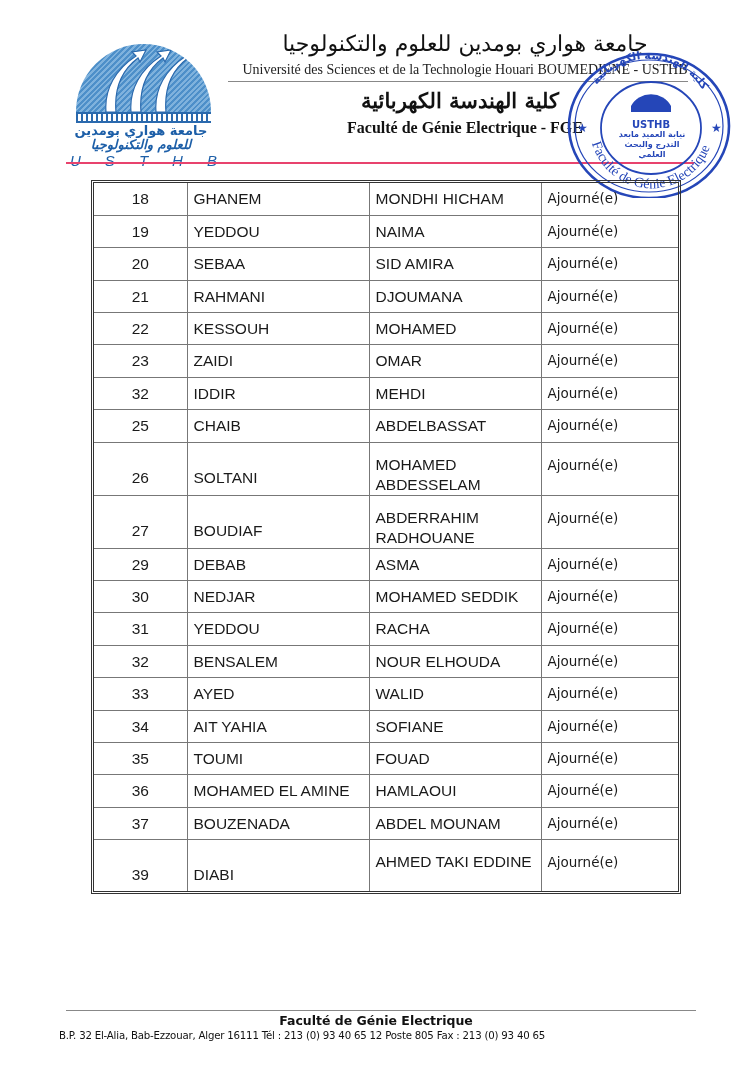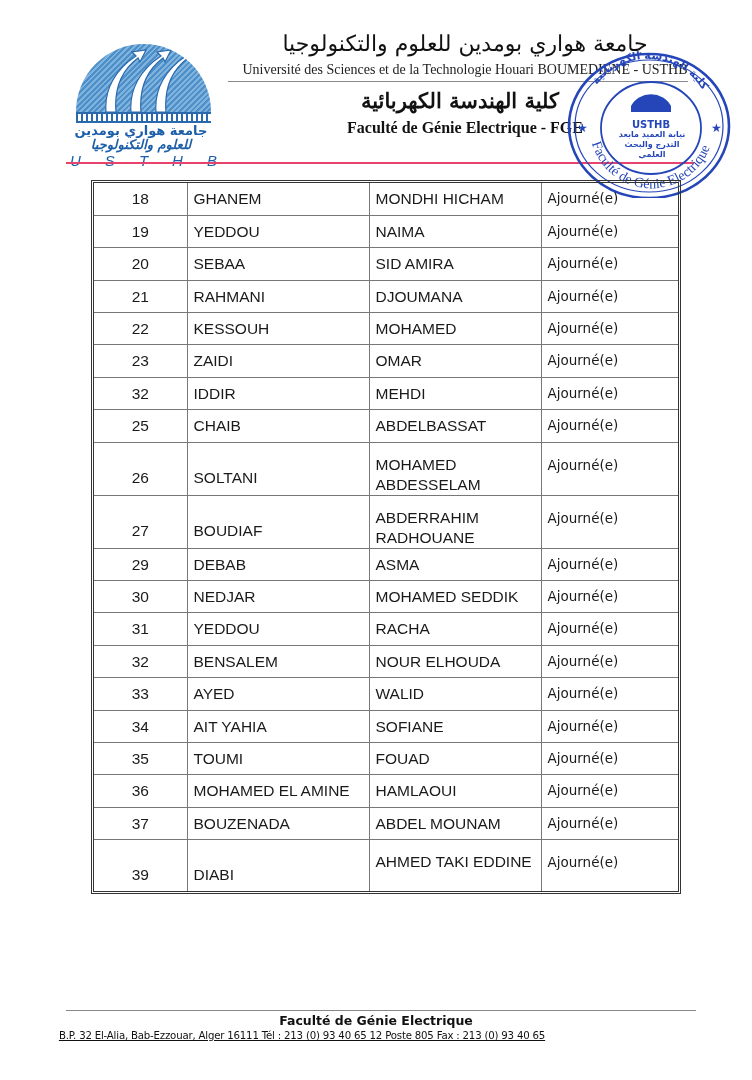--- a/index.html
+++ b/index.html
@@ -42,21 +42,21 @@
   td.status { font-family:"DejaVu Sans", sans-serif; font-size:13.5px; padding-top:7px; padding-left:6px; }
   tr.tall td.status { padding-top:14px; }
   tr:first-child td { border-top:none; }
   tr:last-child td { border-bottom:none; }
   td:first-child { border-left:none; }
   td:last-child { border-right:none; }
 
   
   .rule-foot { position:absolute; left:66px; top:1010px; width:630px; height:1px; background:#888; }
   .foot-title { position:absolute; left:0; top:1013px; width:752px; text-align:center; font-family:"DejaVu Sans", sans-serif; font-weight:bold; font-size:12.5px; }
-  .foot-addr { position:absolute; left:0; top:1030px; width:604px; text-align:center; font-family:"DejaVu Sans", sans-serif; font-size:10.2px; letter-spacing:-0.2px;text-decoration:underline; }
+  .foot-addr { position:absolute; left:0; top:1030px; width:604px; text-align:center; font-family:"DejaVu Sans", sans-serif; font-size:10.2px; letter-spacing:-0.2px; }
 </style>
 </head>
 <body>
 
 <div class="logo">
   <div class="logo-arc">
     <svg class="logo-arrows" viewBox="0 0 135 68">
       <g fill="#ffffff" stroke="#2a69ad" stroke-width="1.2">
         <path d="M30 68 C 28 45, 40 25, 60 12 L 56 8 L 70 6 L 64 18 L 62 14 C 46 26, 38 44, 40 68 Z"></path>
         <path d="M55 68 C 53 45, 65 25, 85 12 L 81 8 L 95 6 L 89 18 L 87 14 C 71 26, 63 44, 65 68 Z"></path>

